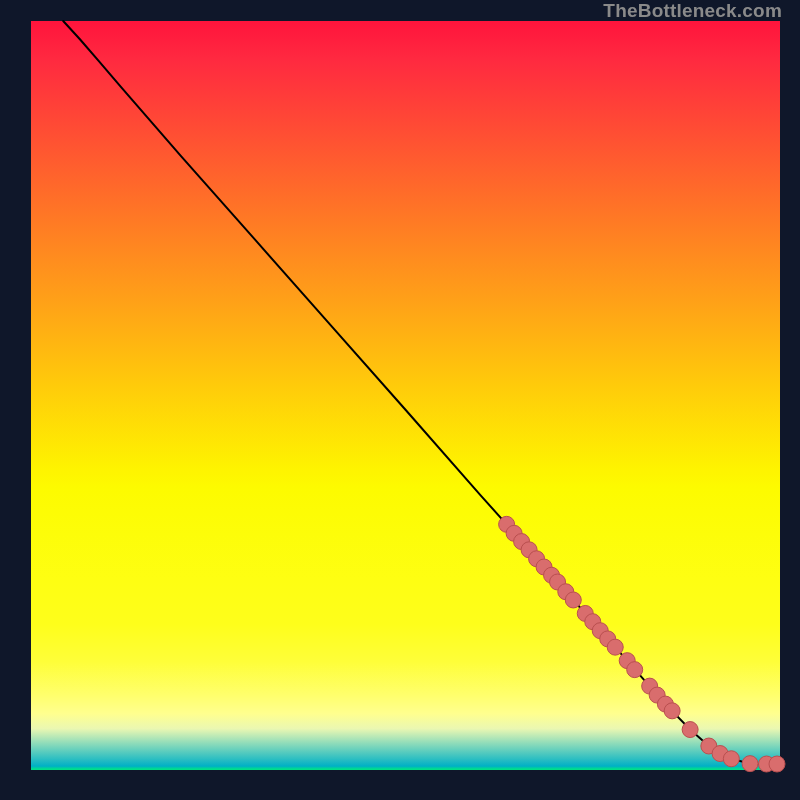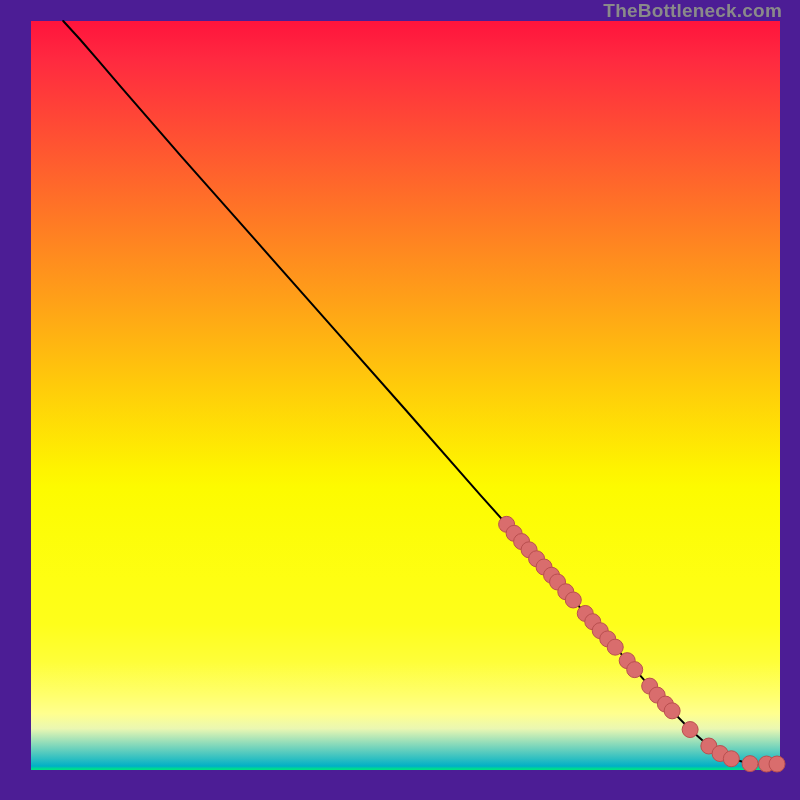--- a/index.html
+++ b/index.html
@@ -9,21 +9,21 @@
     height: 800px;
     background: #000;
     overflow: hidden;
   }
   .frame {
     position: absolute;
     left: 0;
     top: 0;
     width: 800px;
     height: 800px;
-    background: #4c1d95;
+    background: #0f172a;
   }
   .plot {
     position: absolute;
     left: 31px;
     top: 21px;
     width: 749px;
     height: 749px;
     
     background: linear-gradient(to bottom,
       #ff143c 0%,

